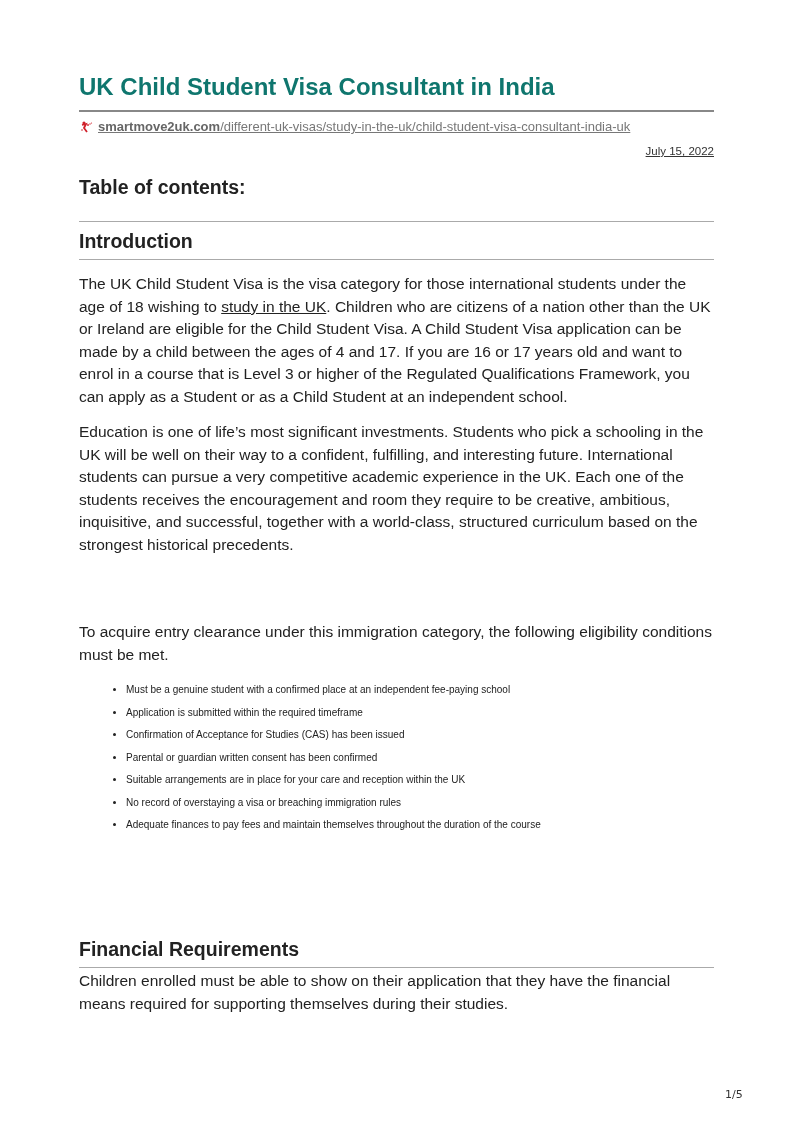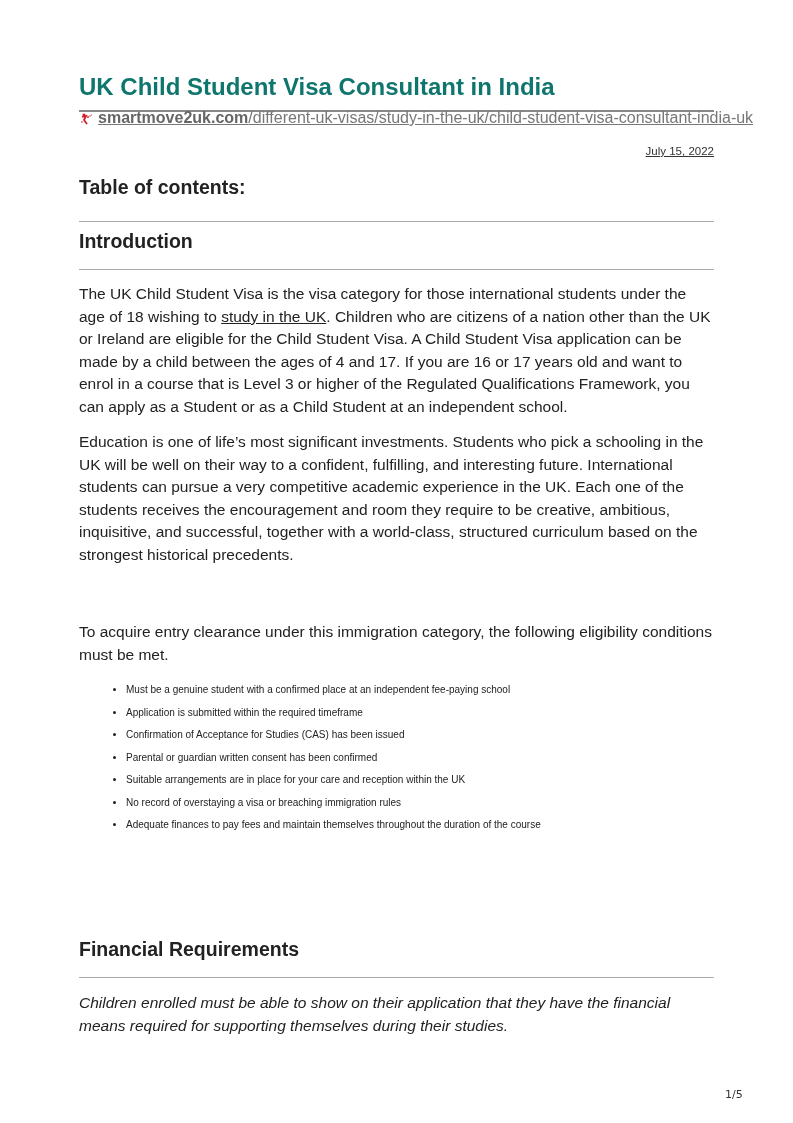--- a/index.html
+++ b/index.html
@@ -6,28 +6,28 @@
   body {
     width: 793px; height: 1123px; position: relative; overflow: hidden;
     font-family: "Liberation Sans", sans-serif; color: #222222;
   }
   .page { position: absolute; left: 79px; top: 0; width: 635px; }
   h1 {
     position: absolute; left: 0; top: 73px; margin: 0;
     font-size: 24px; font-weight: bold; color: #0f766e; letter-spacing: 0;
   }
   .title-rule { position: absolute; left: 0; top: 110px; width: 635px; height: 2px; background: #888888; }
-  .source { position: absolute; left: 0; top: 109px; font-size: 16px; color: #777; white-space: nowrap; display: flex; align-items: center; }
+  .source { position: absolute; left: 0; top: 119px; font-size: 13px; color: #777; white-space: nowrap; display: flex; align-items: center; }
   .source .logo { width: 15px; height: 15px; margin-right: 4px; display: inline-block; }
   .source a { color: #777; text-decoration: underline; }
   .source a b { color: #666; font-weight: bold; }
   .date { position: absolute; right: 0; top: 145px; font-size: 11.5px; color: #333; text-decoration: underline; }
   h2 {
     margin: 0; font-size: 19.5px; font-weight: bold; color: #222;
-    padding-bottom: 16px; border-bottom: 1px solid #aaaaaa;
+    padding-bottom: 6px; border-bottom: 1px solid #aaaaaa;
   }
   .sec { position: absolute; left: 0; width: 635px; }
   p { margin: 0; font-size: 15.5px; line-height: 22.5px; color: #222; }
   p a { color: #222; text-decoration: underline; }
   ul { margin: 8px; padding-left: 39px; font-size: 10px; line-height: 22.5px; }
   li { padding-left: 0; }
   .pagenum { position: absolute; left: 725px; top: 1088px; font-size: 11px; color: #333; font-family: "DejaVu Sans", sans-serif; }
 </style>
 </head>
 <body>
@@ -70,17 +70,17 @@
       <li>Confirmation of Acceptance for Studies (CAS) has been issued</li>
       <li>Parental or guardian written consent has been confirmed</li>
       <li>Suitable arrangements are in place for your care and reception within the UK</li>
       <li>No record of overstaying a visa or breaching immigration rules</li>
       <li>Adequate finances to pay fees and maintain themselves throughout the duration of the course</li>
     </ul>
   </div>
 
   <div class="sec" style="top:938px;">
     <h2>Financial Requirements</h2>
-    <p style="margin-top:14px;font-style:italic;">Children enrolled must be able to show on their application that they have the financial means required for supporting themselves during their studies.</p>
+    <p style="margin-top:2px;">Children enrolled must be able to show on their application that they have the financial means required for supporting themselves during their studies.</p>
   </div>
 </div>
 
 <div class="pagenum">1/5</div>
 
 </body></html>

